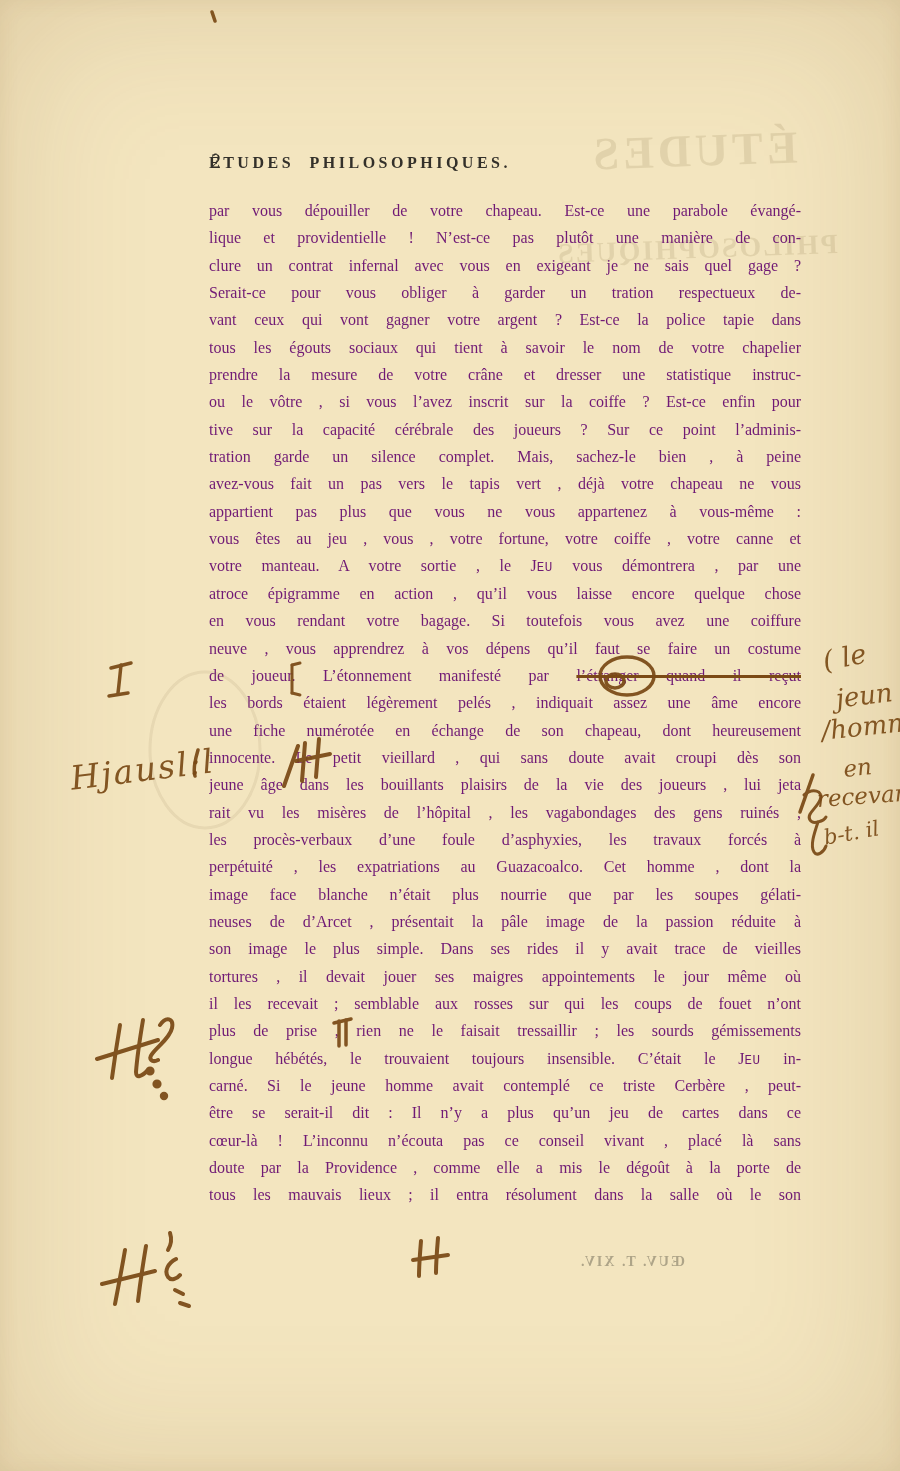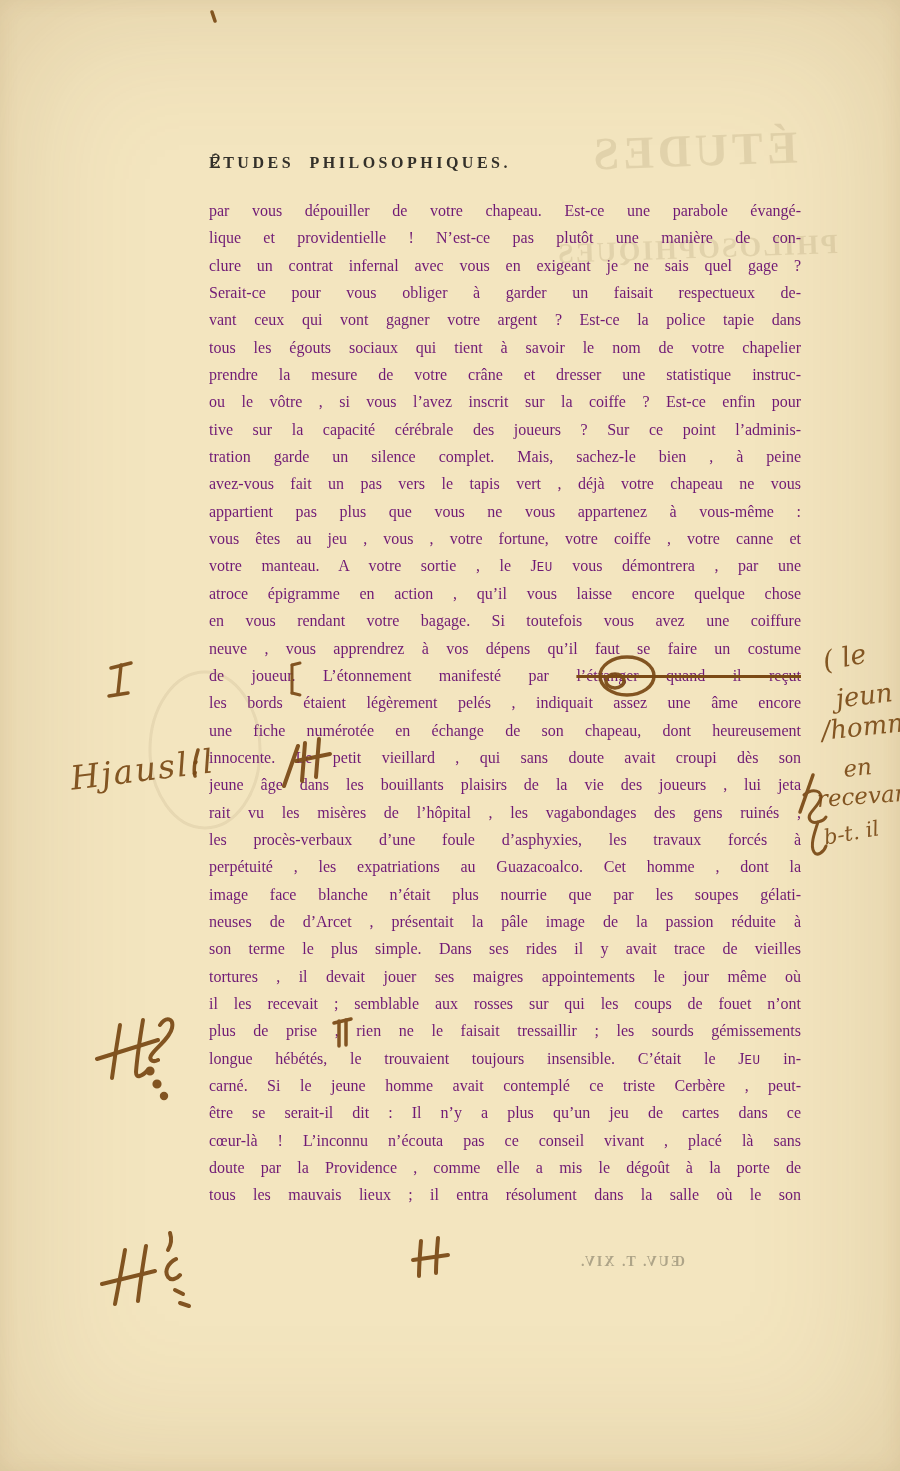--- a/index.html
+++ b/index.html
@@ -66,21 +66,21 @@
   </div>
   <div class="st-bottom">ŒUV. T. XIV.</div>
 
   <span class="pagenum">2</span>
   <div class="runtitle">ÉTUDES PHILOSOPHIQUES.</div>
 
   <div class="bodytext">
       <div class="tl"><span>par vous dépouiller de votre chapeau. Est-ce une parabole évangé-</span></div>
       <div class="tl"><span>lique et providentielle&nbsp;! N’est-ce pas plutôt une manière de con-</span></div>
       <div class="tl"><span>clure un contrat infernal avec vous en exigeant je ne sais quel gage&nbsp;?</span></div>
-      <div class="tl"><span>Serait-ce pour vous obliger à garder un faisait respectueux de-</span></div>
+      <div class="tl"><span>Serait-ce pour vous obliger à garder un tration respectueux de-</span></div>
       <div class="tl"><span>vant ceux qui vont gagner votre argent&nbsp;? Est-ce la police tapie dans</span></div>
       <div class="tl"><span>tous les égouts sociaux qui tient à savoir le nom de votre chapelier</span></div>
       <div class="tl"><span>prendre la mesure de votre crâne et dresser une statistique instruc-</span></div>
       <div class="tl"><span>ou le vôtre&nbsp;, si vous l’avez inscrit sur la coiffe&nbsp;? Est-ce enfin pour</span></div>
       <div class="tl"><span>tive sur la capacité cérébrale des joueurs&nbsp;? Sur ce point l’adminis-</span></div>
       <div class="tl"><span>tration garde un silence complet. Mais, sachez-le bien&nbsp;, à peine</span></div>
       <div class="tl"><span>avez-vous fait un pas vers le tapis vert&nbsp;, déjà votre chapeau ne vous</span></div>
       <div class="tl"><span>appartient pas plus que vous ne vous appartenez à vous-même&nbsp;:</span></div>
       <div class="tl"><span>vous êtes au jeu&nbsp;, vous&nbsp;, votre fortune, votre coiffe&nbsp;, votre canne et</span></div>
       <div class="tl"><span>votre manteau. A votre sortie&nbsp;, le </span><span>J</span><span class="sc">EU</span><span> vous démontrera&nbsp;, par une</span></div>
@@ -90,21 +90,21 @@
       <div class="tl"><span>de joueur. L’étonnement manifesté par </span><span class="strike">l’étranger quand il reçut</span></div>
       <div class="tl"><span>les bords étaient légèrement pelés&nbsp;, indiquait assez une âme encore</span></div>
       <div class="tl"><span>une fiche numérotée en échange de son chapeau, dont heureusement</span></div>
       <div class="tl"><span>innocente. Le petit vieillard&nbsp;, qui sans doute avait croupi dès son</span></div>
       <div class="tl"><span>jeune âge dans les bouillants plaisirs de la vie des joueurs&nbsp;, lui jeta</span></div>
       <div class="tl"><span>rait vu les misères de l’hôpital&nbsp;, les vagabondages des gens ruinés&nbsp;,</span></div>
       <div class="tl"><span>les procès-verbaux d’une foule d’asphyxies, les travaux forcés à</span></div>
       <div class="tl"><span>perpétuité&nbsp;, les expatriations au Guazacoalco. Cet homme&nbsp;, dont la</span></div>
       <div class="tl"><span>image face blanche n’était plus nourrie que par les soupes gélati-</span></div>
       <div class="tl"><span>neuses de d’Arcet&nbsp;, présentait la pâle image de la passion réduite à</span></div>
-      <div class="tl"><span>son terme le plus simple. Dans ses rides il y avait trace de vieilles</span></div>
+      <div class="tl"><span>son image le plus simple. Dans ses rides il y avait trace de vieilles</span></div>
       <div class="tl"><span>tortures&nbsp;, il devait jouer ses maigres appointements le jour même où</span></div>
       <div class="tl"><span>il les recevait&nbsp;; semblable aux rosses sur qui les coups de fouet n’ont</span></div>
       <div class="tl"><span>plus de prise&nbsp;, rien ne le faisait tressaillir&nbsp;; les sourds gémissements</span></div>
       <div class="tl"><span>longue hébétés, le trouvaient toujours insensible. C’était le </span><span>J</span><span class="sc">EU</span><span> in-</span></div>
       <div class="tl"><span>carné. Si le jeune homme avait contemplé ce triste Cerbère&nbsp;, peut-</span></div>
       <div class="tl"><span>être se serait-il dit&nbsp;: Il n’y a plus qu’un jeu de cartes dans ce</span></div>
       <div class="tl"><span>cœur-là&nbsp;! L’inconnu n’écouta pas ce conseil vivant&nbsp;, placé là sans</span></div>
       <div class="tl"><span>doute par la Providence&nbsp;, comme elle a mis le dégoût à la porte de</span></div>
       <div class="tl"><span>tous les mauvais lieux&nbsp;; il entra résolument dans la salle où le son</span></div>
     </div>

